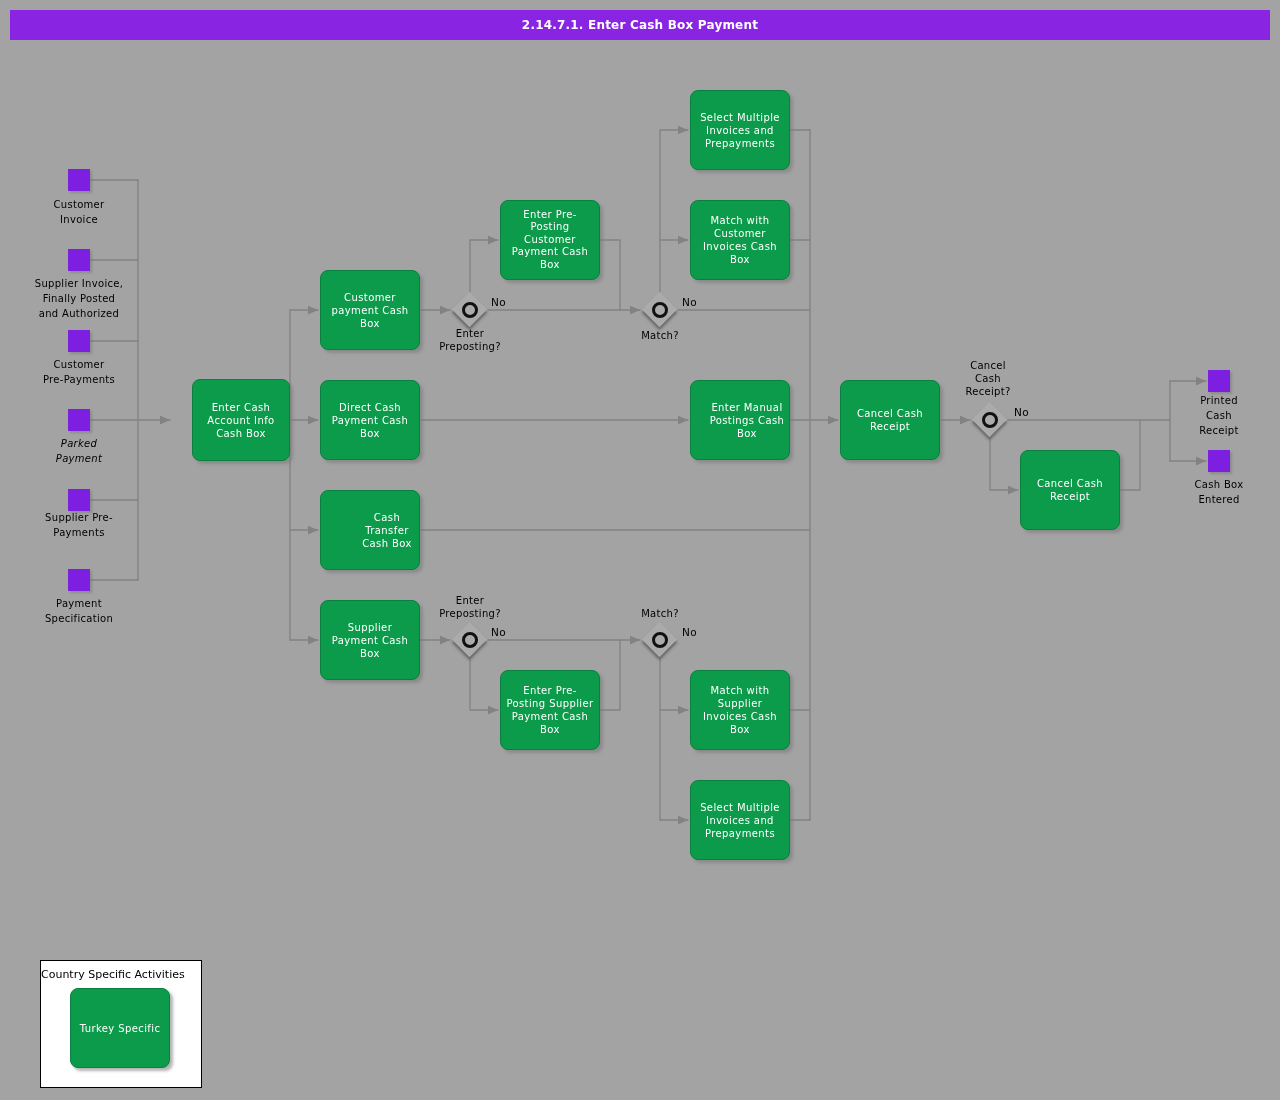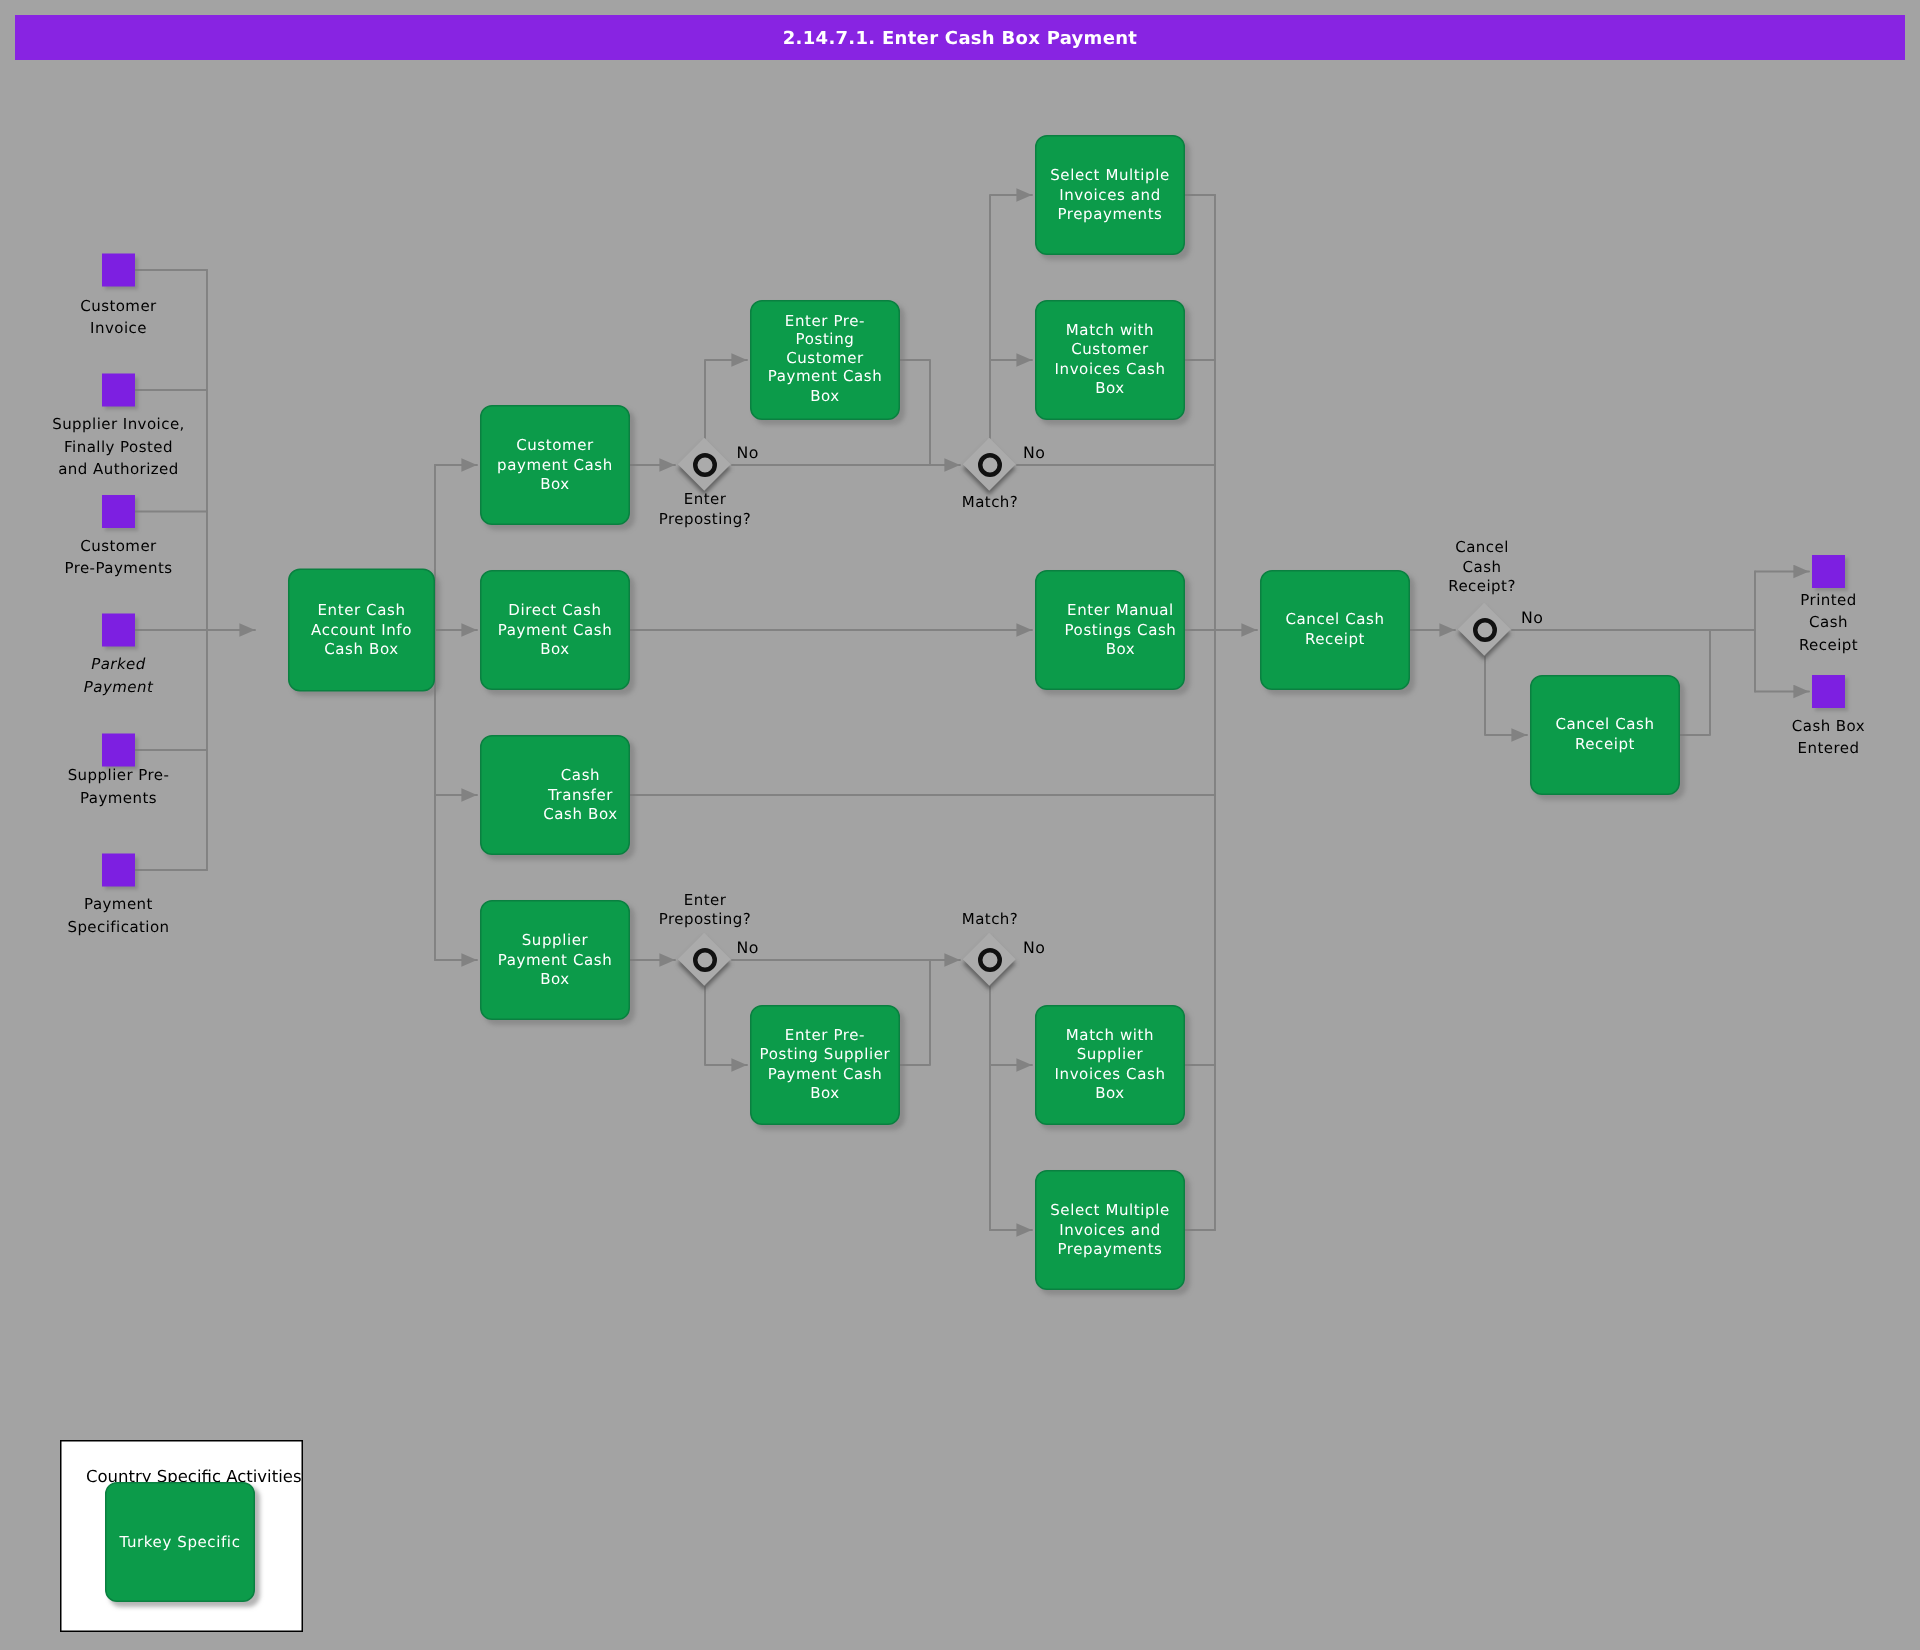--- a/index.html
+++ b/index.html
@@ -43,21 +43,21 @@
   }
   .dia .ring{
     position:absolute;left:10px;top:10px;width:10px;height:10px;
     border:3px solid #111;border-radius:50%;background:transparent;
   }
   .legend{
     position:absolute;left:40px;top:960px;width:162px;height:128px;
     border:1px solid #000;background:#fff;box-sizing:border-box;
   }
   .legend .ltitle{
-    position:absolute;left:0;top:17px;width:100%;text-align:right;
+    position:absolute;left:0;top:7px;width:100%;text-align:left;
     font-size:11px;color:#000;
   }
 </style>
 </head>
 <body>
 
 <div id="canvas">
 
   <div class="hdr">
     <span>2.14.7.1. Enter Cash Box Payment</span>

